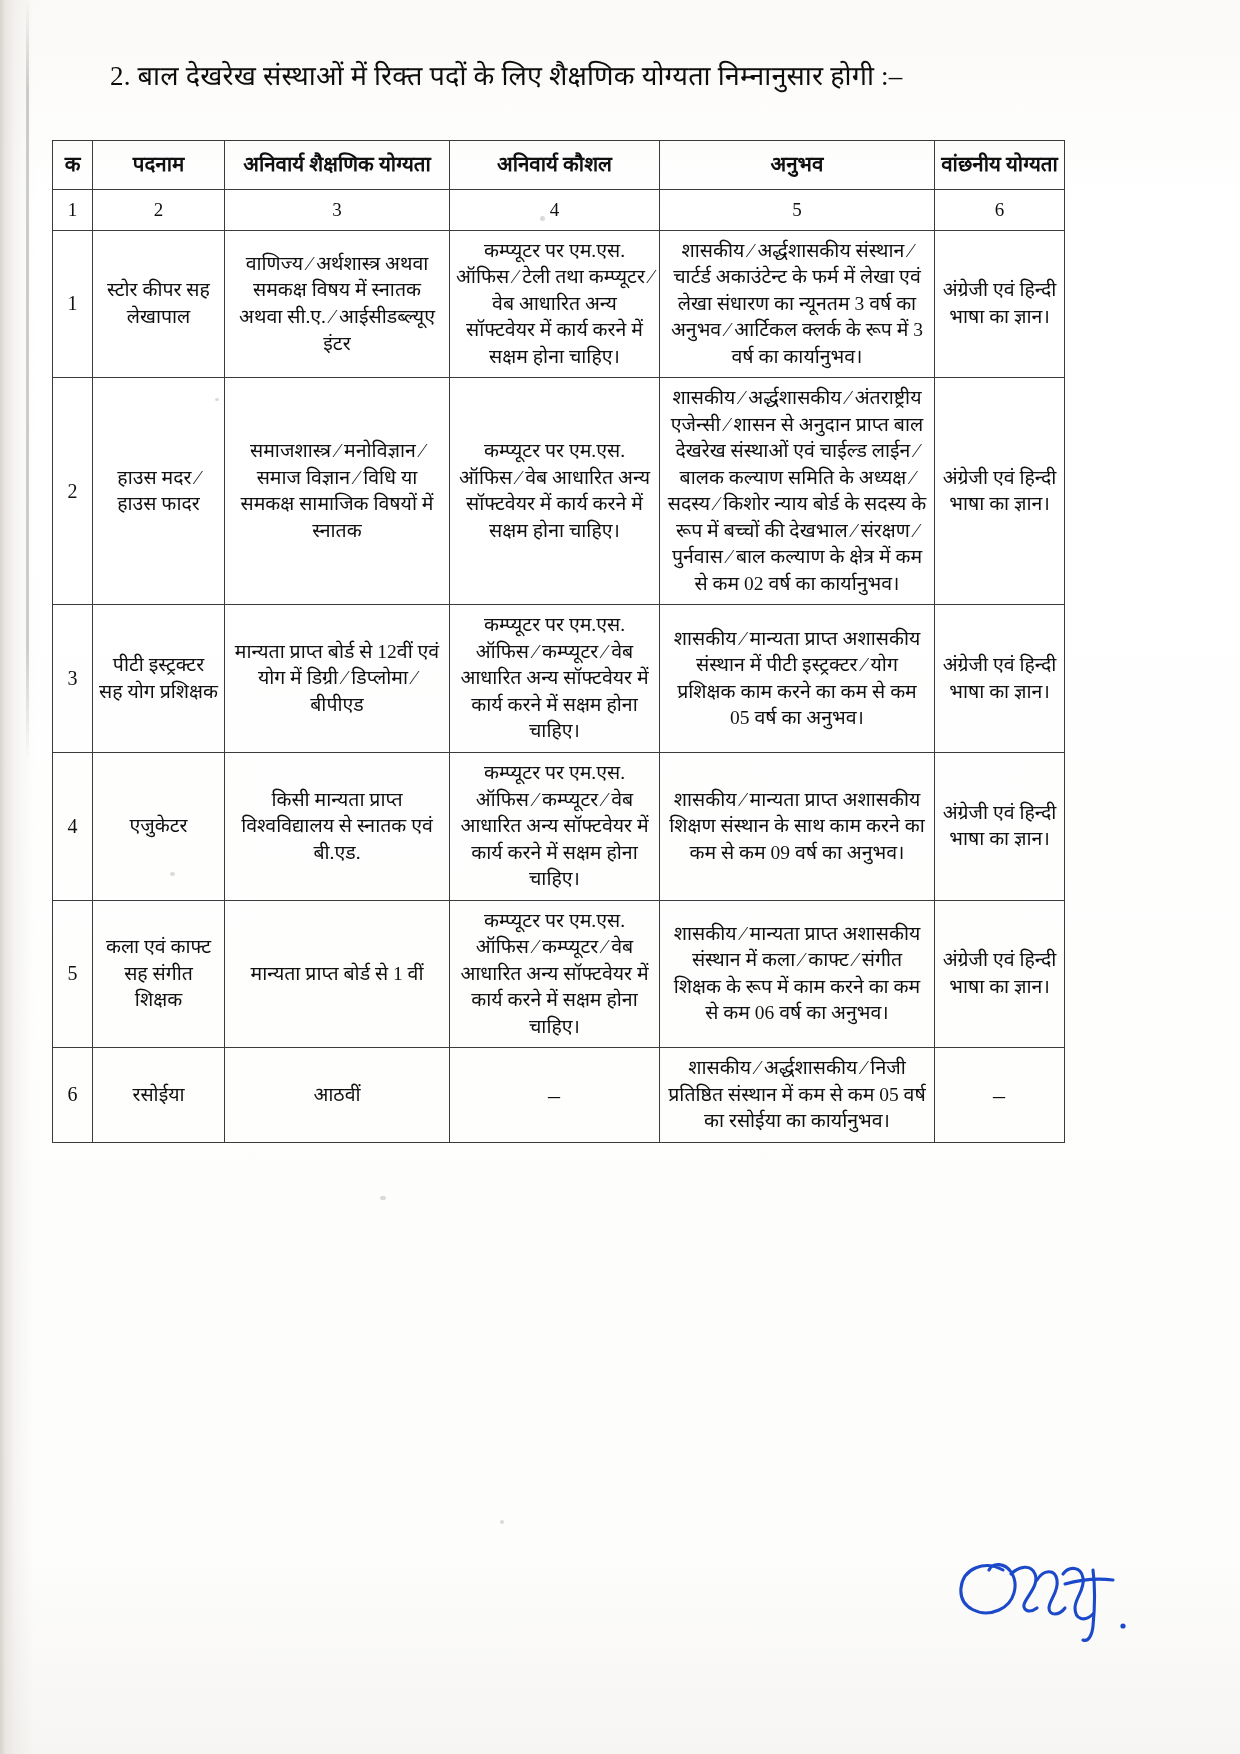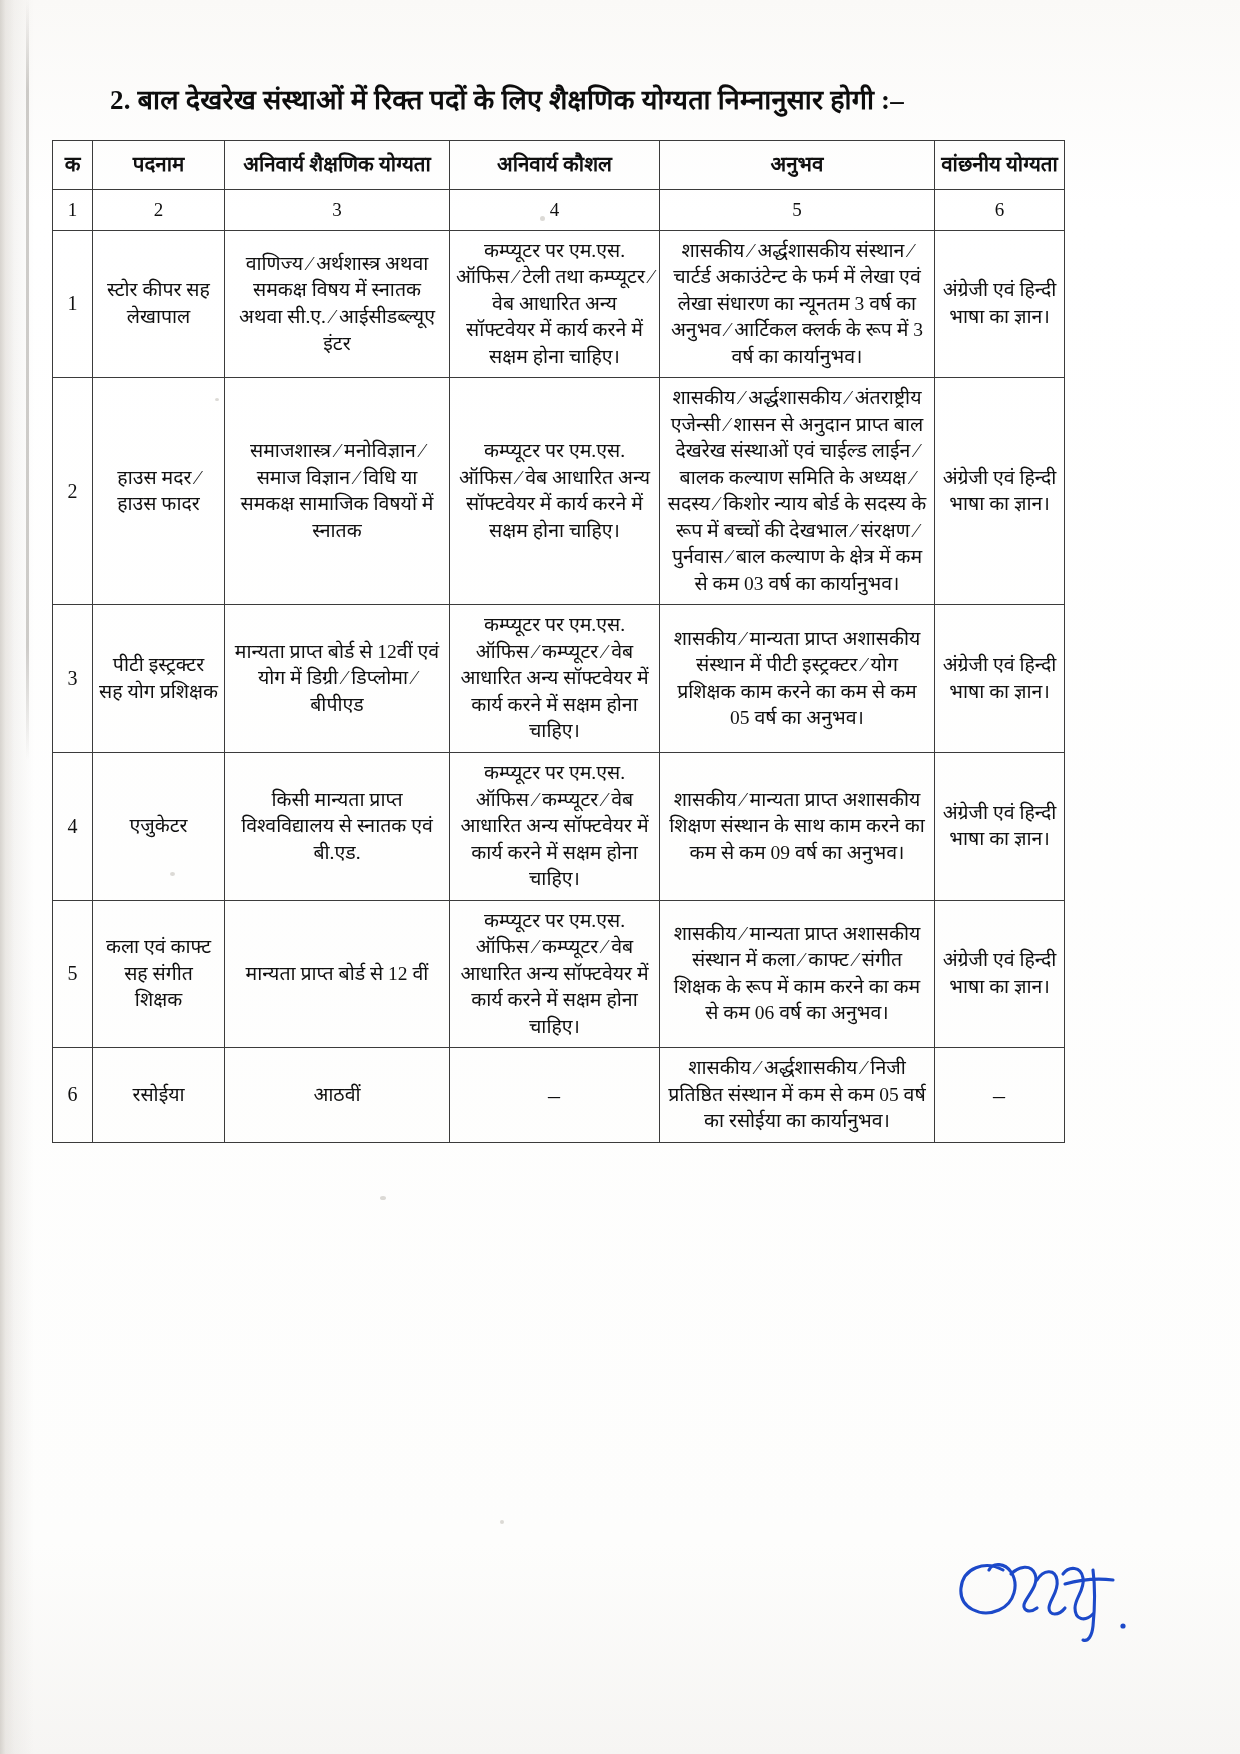--- a/index.html
+++ b/index.html
@@ -24,23 +24,23 @@
     background:linear-gradient(90deg,#cfcbc5 0%, #e8e5e1 40%, rgba(255,255,255,0) 100%);
     opacity:.75;
   }
   .scan-edge2{
     position:absolute;left:26px;top:0;width:3px;height:760px;
     background:linear-gradient(180deg, rgba(150,146,140,.0) 0%, rgba(150,146,140,.45) 12%, rgba(150,146,140,.45) 85%, rgba(150,146,140,0) 100%);
   }
 
   .heading{
     position:absolute;
-    left:110px;top:80px;width:1020px;
+    left:110px;top:56px;width:1020px;
     font-size:27px;
-    font-weight:700;
+    font-weight:400;
     letter-spacing:.2px;
     color:#0d0d0d;
     white-space:nowrap;
   }
 
   table.qual{
     position:absolute;
     left:52px;top:140px;
     width:1012px;
     border-collapse:collapse;
@@ -134,21 +134,21 @@
       <td>वाणिज्य ⁄ अर्थशास्त्र अथवा समकक्ष विषय में स्नातक अथवा सी.ए. ⁄ आईसीडब्ल्यूए इंटर</td>
       <td>कम्प्यूटर पर एम.एस. ऑफिस ⁄ टेली तथा कम्प्यूटर ⁄ वेब आधारित अन्य सॉफ्टवेयर में कार्य करने में सक्षम होना चाहिए।</td>
       <td>शासकीय ⁄ अर्द्धशासकीय संस्थान ⁄ चार्टर्ड अकाउंटेन्ट के फर्म में लेखा एवं लेखा संधारण का न्यूनतम 3 वर्ष का अनुभव ⁄ आर्टिकल क्लर्क के रूप में 3 वर्ष का कार्यानुभव।</td>
       <td>अंग्रेजी एवं हिन्दी भाषा का ज्ञान।</td>
     </tr>
     <tr>
       <td class="idx">2</td>
       <td>हाउस मदर ⁄ हाउस फादर</td>
       <td>समाजशास्त्र ⁄ मनोविज्ञान ⁄ समाज विज्ञान ⁄ विधि या समकक्ष सामाजिक विषयों में स्नातक</td>
       <td>कम्प्यूटर पर एम.एस. ऑफिस ⁄ वेब आधारित अन्य सॉफ्टवेयर में कार्य करने में सक्षम होना चाहिए।</td>
-      <td>शासकीय ⁄ अर्द्धशासकीय ⁄ अंतराष्ट्रीय एजेन्सी ⁄ शासन से अनुदान प्राप्त बाल देखरेख संस्थाओं एवं चाईल्ड लाईन ⁄ बालक कल्याण समिति के अध्यक्ष ⁄ सदस्य ⁄ किशोर न्याय बोर्ड के सदस्य के रूप में बच्चों की देखभाल ⁄ संरक्षण ⁄ पुर्नवास ⁄ बाल कल्याण के क्षेत्र में कम से कम 03 वर्ष का कार्यानुभव।</td>
+      <td>शासकीय ⁄ अर्द्धशासकीय ⁄ अंतराष्ट्रीय एजेन्सी ⁄ शासन से अनुदान प्राप्त बाल देखरेख संस्थाओं एवं चाईल्ड लाईन ⁄ बालक कल्याण समिति के अध्यक्ष ⁄ सदस्य ⁄ किशोर न्याय बोर्ड के सदस्य के रूप में बच्चों की देखभाल ⁄ संरक्षण ⁄ पुर्नवास ⁄ बाल कल्याण के क्षेत्र में कम से कम 02 वर्ष का कार्यानुभव।</td>
       <td>अंग्रेजी एवं हिन्दी भाषा का ज्ञान।</td>
     </tr>
     <tr>
       <td class="idx">3</td>
       <td>पीटी इस्ट्रक्टर सह योग प्रशिक्षक</td>
       <td>मान्यता प्राप्त बोर्ड से 12वीं एवं योग में डिग्री ⁄ डिप्लोमा ⁄ बीपीएड</td>
       <td>कम्प्यूटर पर एम.एस. ऑफिस ⁄ कम्प्यूटर ⁄ वेब आधारित अन्य सॉफ्टवेयर में कार्य करने में सक्षम होना चाहिए।</td>
       <td>शासकीय ⁄ मान्यता प्राप्त अशासकीय संस्थान में पीटी इस्ट्रक्टर ⁄ योग प्रशिक्षक काम करने का कम से कम 05 वर्ष का अनुभव।</td>
       <td>अंग्रेजी एवं हिन्दी भाषा का ज्ञान।</td>
     </tr>
@@ -156,21 +156,21 @@
       <td class="idx">4</td>
       <td>एजुकेटर</td>
       <td>किसी मान्यता प्राप्त विश्वविद्यालय से स्नातक एवं बी.एड.</td>
       <td>कम्प्यूटर पर एम.एस. ऑफिस ⁄ कम्प्यूटर ⁄ वेब आधारित अन्य सॉफ्टवेयर में कार्य करने में सक्षम होना चाहिए।</td>
       <td>शासकीय ⁄ मान्यता प्राप्त अशासकीय शिक्षण संस्थान के साथ काम करने का कम से कम 09 वर्ष का अनुभव।</td>
       <td>अंग्रेजी एवं हिन्दी भाषा का ज्ञान।</td>
     </tr>
     <tr>
       <td class="idx">5</td>
       <td>कला एवं काफ्ट सह संगीत शिक्षक</td>
-      <td>मान्यता प्राप्त बोर्ड से 12 वीं</td>
+      <td>मान्यता प्राप्त बोर्ड से 1 वीं</td>
       <td>कम्प्यूटर पर एम.एस. ऑफिस ⁄ कम्प्यूटर ⁄ वेब आधारित अन्य सॉफ्टवेयर में कार्य करने में सक्षम होना चाहिए।</td>
       <td>शासकीय ⁄ मान्यता प्राप्त अशासकीय संस्थान में कला ⁄ काफ्ट ⁄ संगीत शिक्षक के रूप में काम करने का कम से कम 06 वर्ष का अनुभव।</td>
       <td>अंग्रेजी एवं हिन्दी भाषा का ज्ञान।</td>
     </tr>
     <tr>
       <td class="idx">6</td>
       <td>रसोईया</td>
       <td>आठवीं</td>
       <td class="dash">–</td>
       <td>शासकीय ⁄ अर्द्धशासकीय ⁄ निजी प्रतिष्ठित संस्थान में कम से कम 05 वर्ष का रसोईया का कार्यानुभव।</td>

